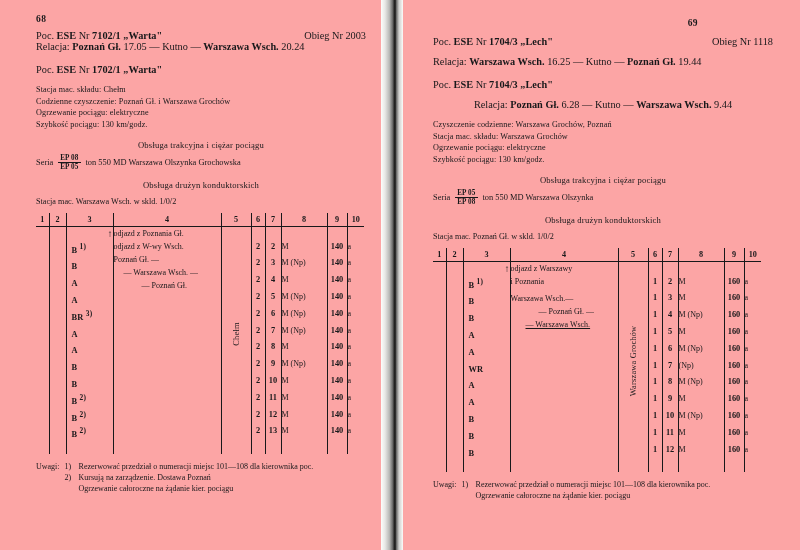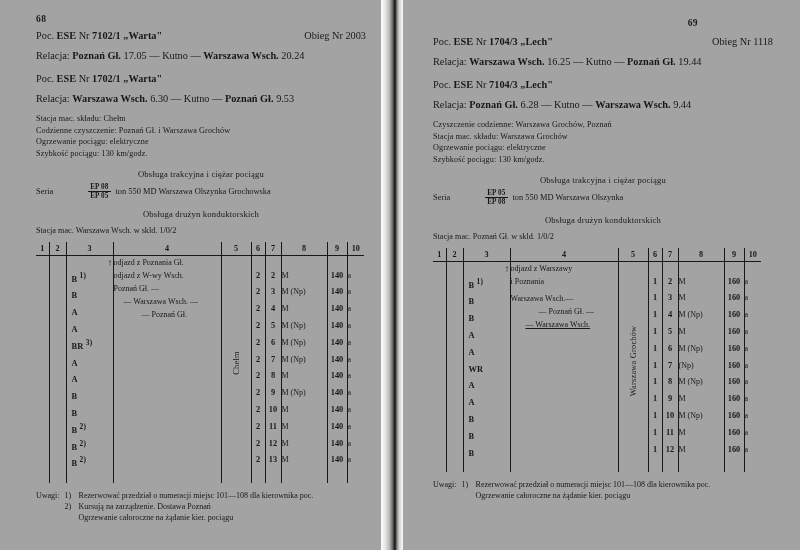--- a/index.html
+++ b/index.html
@@ -7,21 +7,21 @@
     background: #7a7a7a;
   }
   body {
     width: 800px; height: 550px;
     font-family: "Liberation Serif", serif;
     overflow: hidden;
     position: relative;
   }
   .scan {
     position: absolute; inset: 0;
-    background: #a3a3a3;
+    background: #fca5a5;
   }
   
   .gutter {
     position: absolute;
     left: 381px; top: 0; width: 22px; height: 550px;
     background: linear-gradient(to right,
       #fdfdfb 0%, #e8e8e6 18%, #b9b9b7 38%,
       #6f6f6e 52%, #2a2a29 60%, #111 64%,
       #6a6a69 70%, #cfcfcd 82%, #fbfbf9 100%);
   }
@@ -65,21 +65,21 @@
   .seria-row {
     display: flex; align-items: center;
     font-size: 8.4px; margin-top: 4px; white-space: nowrap;
   }
   .frac {
     display: inline-flex; flex-direction: column;
     margin: 0 5px; text-align: center; line-height: 1.12;
   }
   .frac .num { border-bottom: 1px solid #18181a; padding: 0 2px 0px; }
   .frac .den { padding: 0px 2px 0; }
-  .frac span { font-size: 7.2px; font-weight: bold; letter-spacing: .1px; margin-left: 30px; }
+  .frac span { font-size: 7.2px; font-weight: bold; letter-spacing: .1px; }
   .skld { font-size: 8.2px; margin-top: 7px; }
 
   
   table.sheet {
     border-collapse: collapse;
     table-layout: fixed;
     margin-top: 7px;
     font-size: 8.4px;
   }
   table.sheet th {
@@ -154,49 +154,39 @@
         <div class="line-poc">
           <span>Poc.</span>
           <span class="b">ESE</span>
           <span>Nr</span>
           <span class="b">7102/1</span>
           <span class="b">„Warta"</span>
         </div>
         <div class="obieg">Obieg Nr 2003</div>
       </div>
 
-      <div class="line-rel" style="margin-top:9px;">
+      <div class="line-rel" style="">
         <span>Relacja:</span>
         <span class="b">Poznań Gł.</span>
         <span>17.05</span>
         —
         <span>Kutno</span>
         —
         <span class="b">Warszawa Wsch.</span>
         <span>20.24</span>
       </div>
 
       <div class="line-poc" style="margin-top:12px;">
         <span>Poc.</span>
         <span class="b">ESE</span>
         <span>Nr</span>
         <span class="b">1702/1</span>
         <span class="b">„Warta"</span>
       </div>
 
-      <div class="line-rel" style="margin-top:9px;">
-        <span>Relacja:</span>
-        <span class="b">Warszawa Wsch.</span>
-        <span>6.30</span>
-        —
-        <span>Kutno</span>
-        —
-        <span class="b">Poznań Gł.</span>
-        <span>9.53</span>
-      </div>
 
       <div class="meta">
         <div>Stacja mac. składu: Chełm</div>
         <div>Codzienne czyszczenie: Poznań Gł. i Warszawa Grochów</div>
         <div>Ogrzewanie pociągu: elektryczne</div>
         <div>Szybkość pociągu: 130 km/godz.</div>
       </div>
 
       <div class="center-head">Obsługa trakcyjna i ciężar pociągu</div>
 
@@ -437,21 +427,21 @@
       </div>
 
       <div class="line-poc" style="margin-top:12px;">
         <span>Poc.</span>
         <span class="b">ESE</span>
         <span>Nr</span>
         <span class="b">7104/3</span>
         <span class="b">„Lech"</span>
       </div>
 
-      <div class="line-rel" style="margin-top:9px;">
+      <div class="line-rel" style="margin-top:9px;text-align:center;">
         <span>Relacja:</span>
         <span class="b">Poznań Gł.</span>
         <span>6.28</span>
         —
         <span>Kutno</span>
         —
         <span class="b">Warszawa Wsch.</span>
         <span>9.44</span>
       </div>
 

